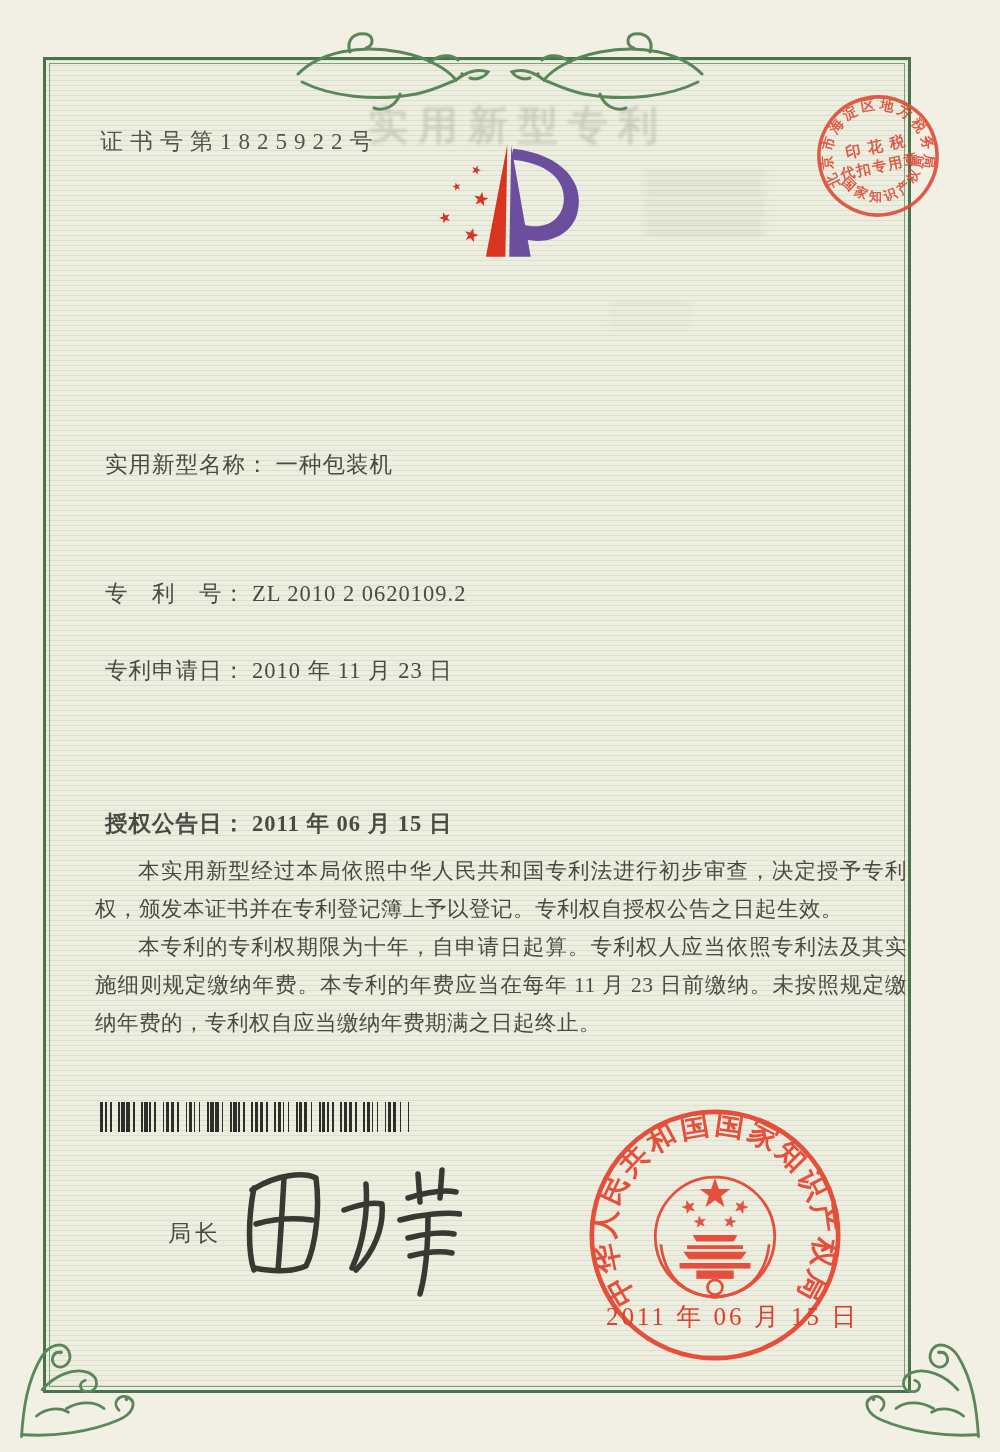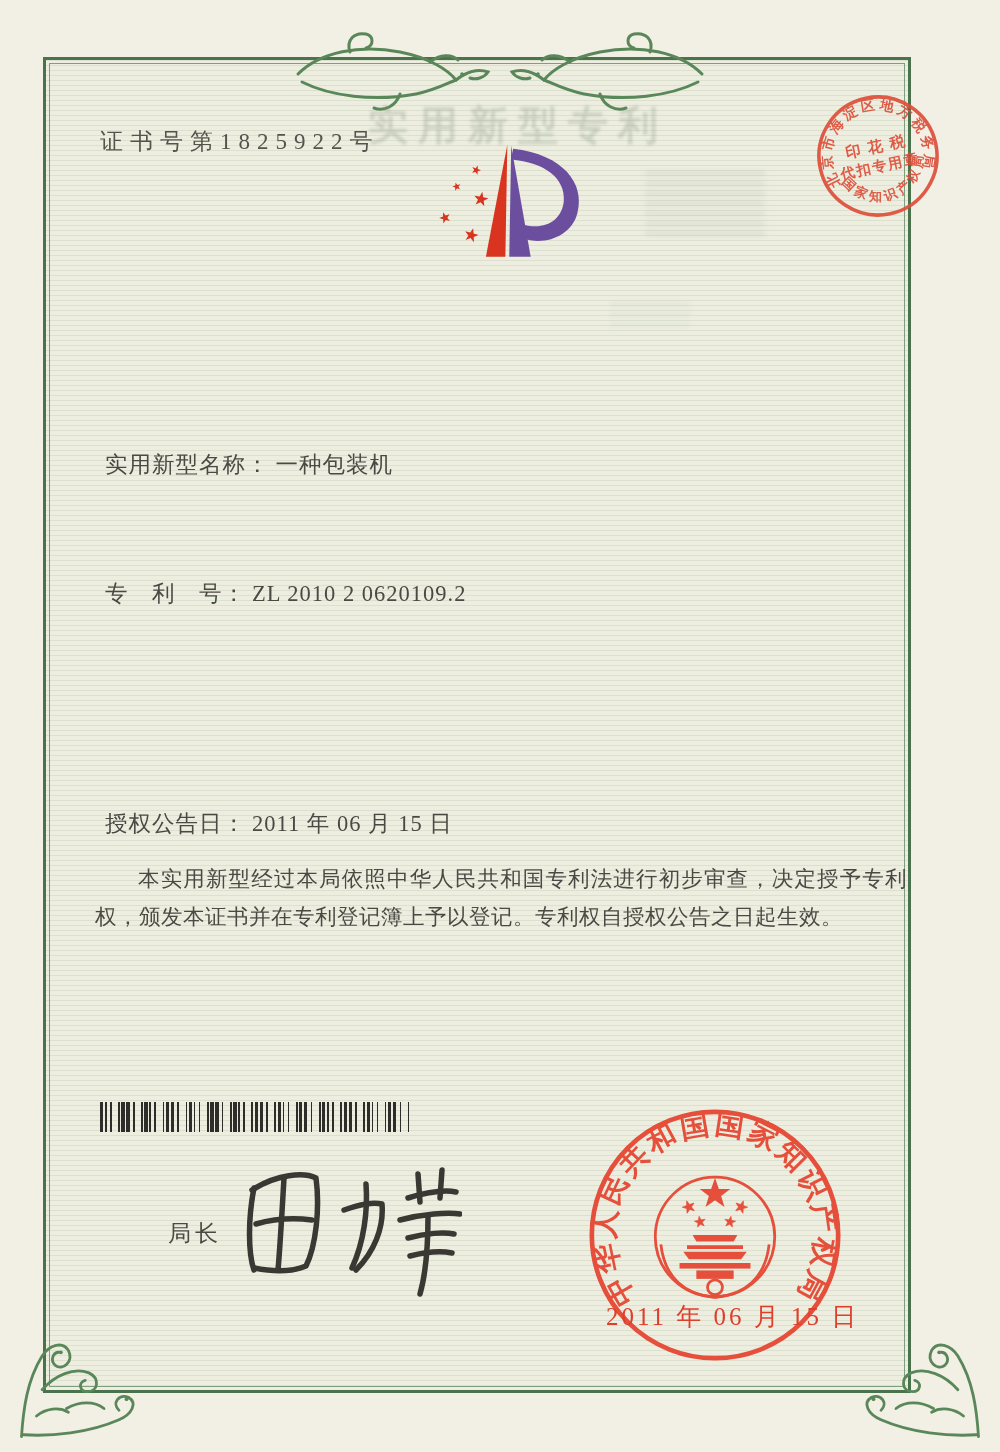--- a/index.html
+++ b/index.html
@@ -23,21 +23,21 @@
     position:absolute;inset:3px;border:1px solid #7f9e80;
   }
   .txt{position:absolute;color:#4b4944;}
   .cert-no{left:100px;top:126px;font-size:23px;letter-spacing:7px;color:#55534d;}
   .title{
     left:0;top:292px;width:1000px;text-align:center;
     font-size:48px;font-weight:600;letter-spacing:14px;color:#3d3b35;
   }
   .field{left:105px;font-size:22.5px;letter-spacing:1px;color:#4b4944;white-space:nowrap;}
   .field .lab{margin-right:6px;}
-  .body-text{left:95px;top:852px;width:812px;margin-top:8px;}
+  .body-text{left:95px;top:852px;width:812px;}
   .body-text p{
     margin:0;font-size:21.5px;line-height:38px;letter-spacing:.5px;
     text-align:justify;text-indent:2em;color:#4b4944;
   }
   .barcode{
     position:absolute;left:100px;top:1102px;width:314px;height:30px;
     display:flex;overflow:hidden;
   }
   .barcode span{flex:none;height:100%;}
   .barcode .bar{background:#2f2d29;}
@@ -159,26 +159,30 @@
     </text>
   </svg>
 
 
   <div class="txt field" style="top:443px;margin-top:6px;">
     <span class="lab">实用新型名称：</span><span>一种包装机</span>
   </div>
   <div class="txt field" style="top:578px;">
     <span class="lab">专　利　号：</span><span>ZL 2010 2 0620109.2</span>
   </div>
-  <div class="txt field" style="top:808px;">
+  <div class="txt field" style="top:655px;">
+    <span class="lab">专利申请日：</span><span>2010 年 11 月 23 日</span>
+  </div>
+  <div class="txt field" style="top:808px;font-weight:bold;">
     <span class="lab">授权公告日：</span><span>2011 年 06 月 15 日</span>
   </div>
 
   <div class="txt body-text">
     <p>本实用新型经过本局依照中华人民共和国专利法进行初步审查，决定授予专利权，颁发本证书并在专利登记簿上予以登记。专利权自授权公告之日起生效。</p>
+    <p>本专利的专利权期限为十年，自申请日起算。专利权人应当依照专利法及其实施细则规定缴纳年费。本专利的年费应当在每年 11 月 23 日前缴纳。未按照规定缴纳年费的，专利权自应当缴纳年费期满之日起终止。</p>
   </div>
 
   <div class="barcode">
       <span class="bar" style="width: 3.3px;"></span>
       <span class="gap" style="width: 1.65px;"></span>
       <span class="bar" style="width: 1.65px;"></span>
       <span class="gap" style="width: 3.3px;"></span>
       <span class="bar" style="width: 1.65px;"></span>
       <span class="gap" style="width: 6.6px;"></span>
       <span class="bar" style="width: 1.65px;"></span>

